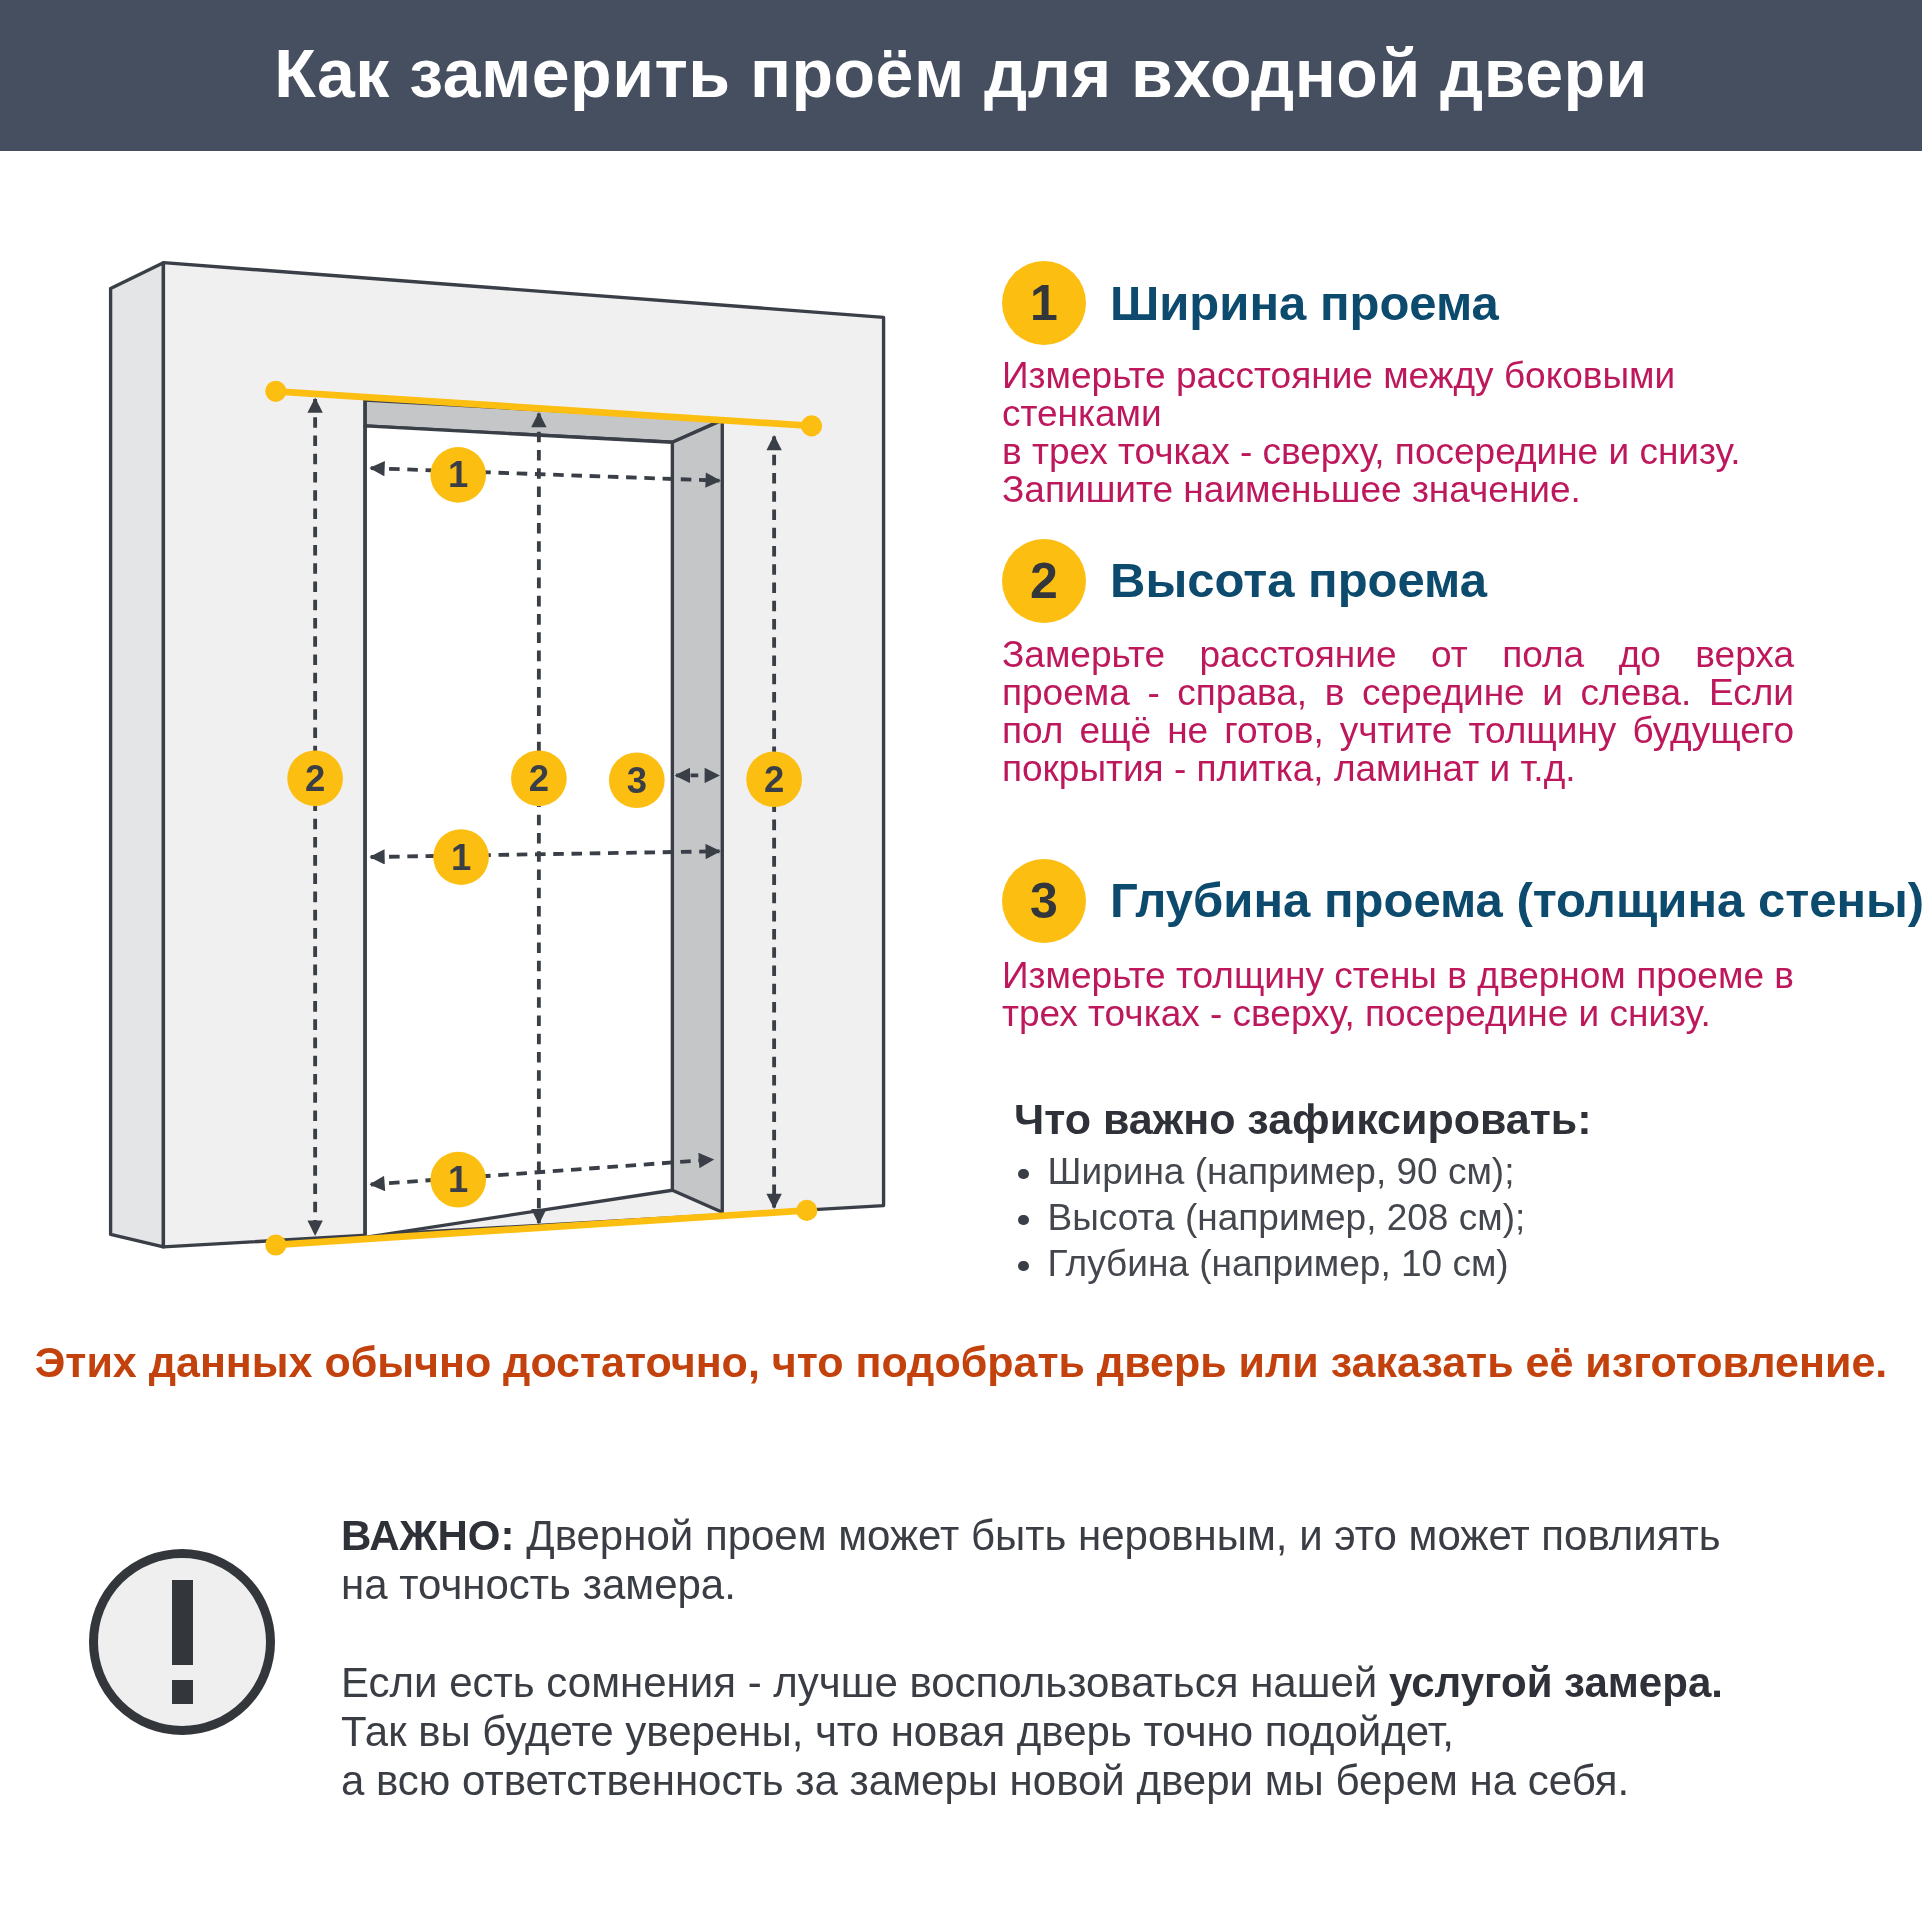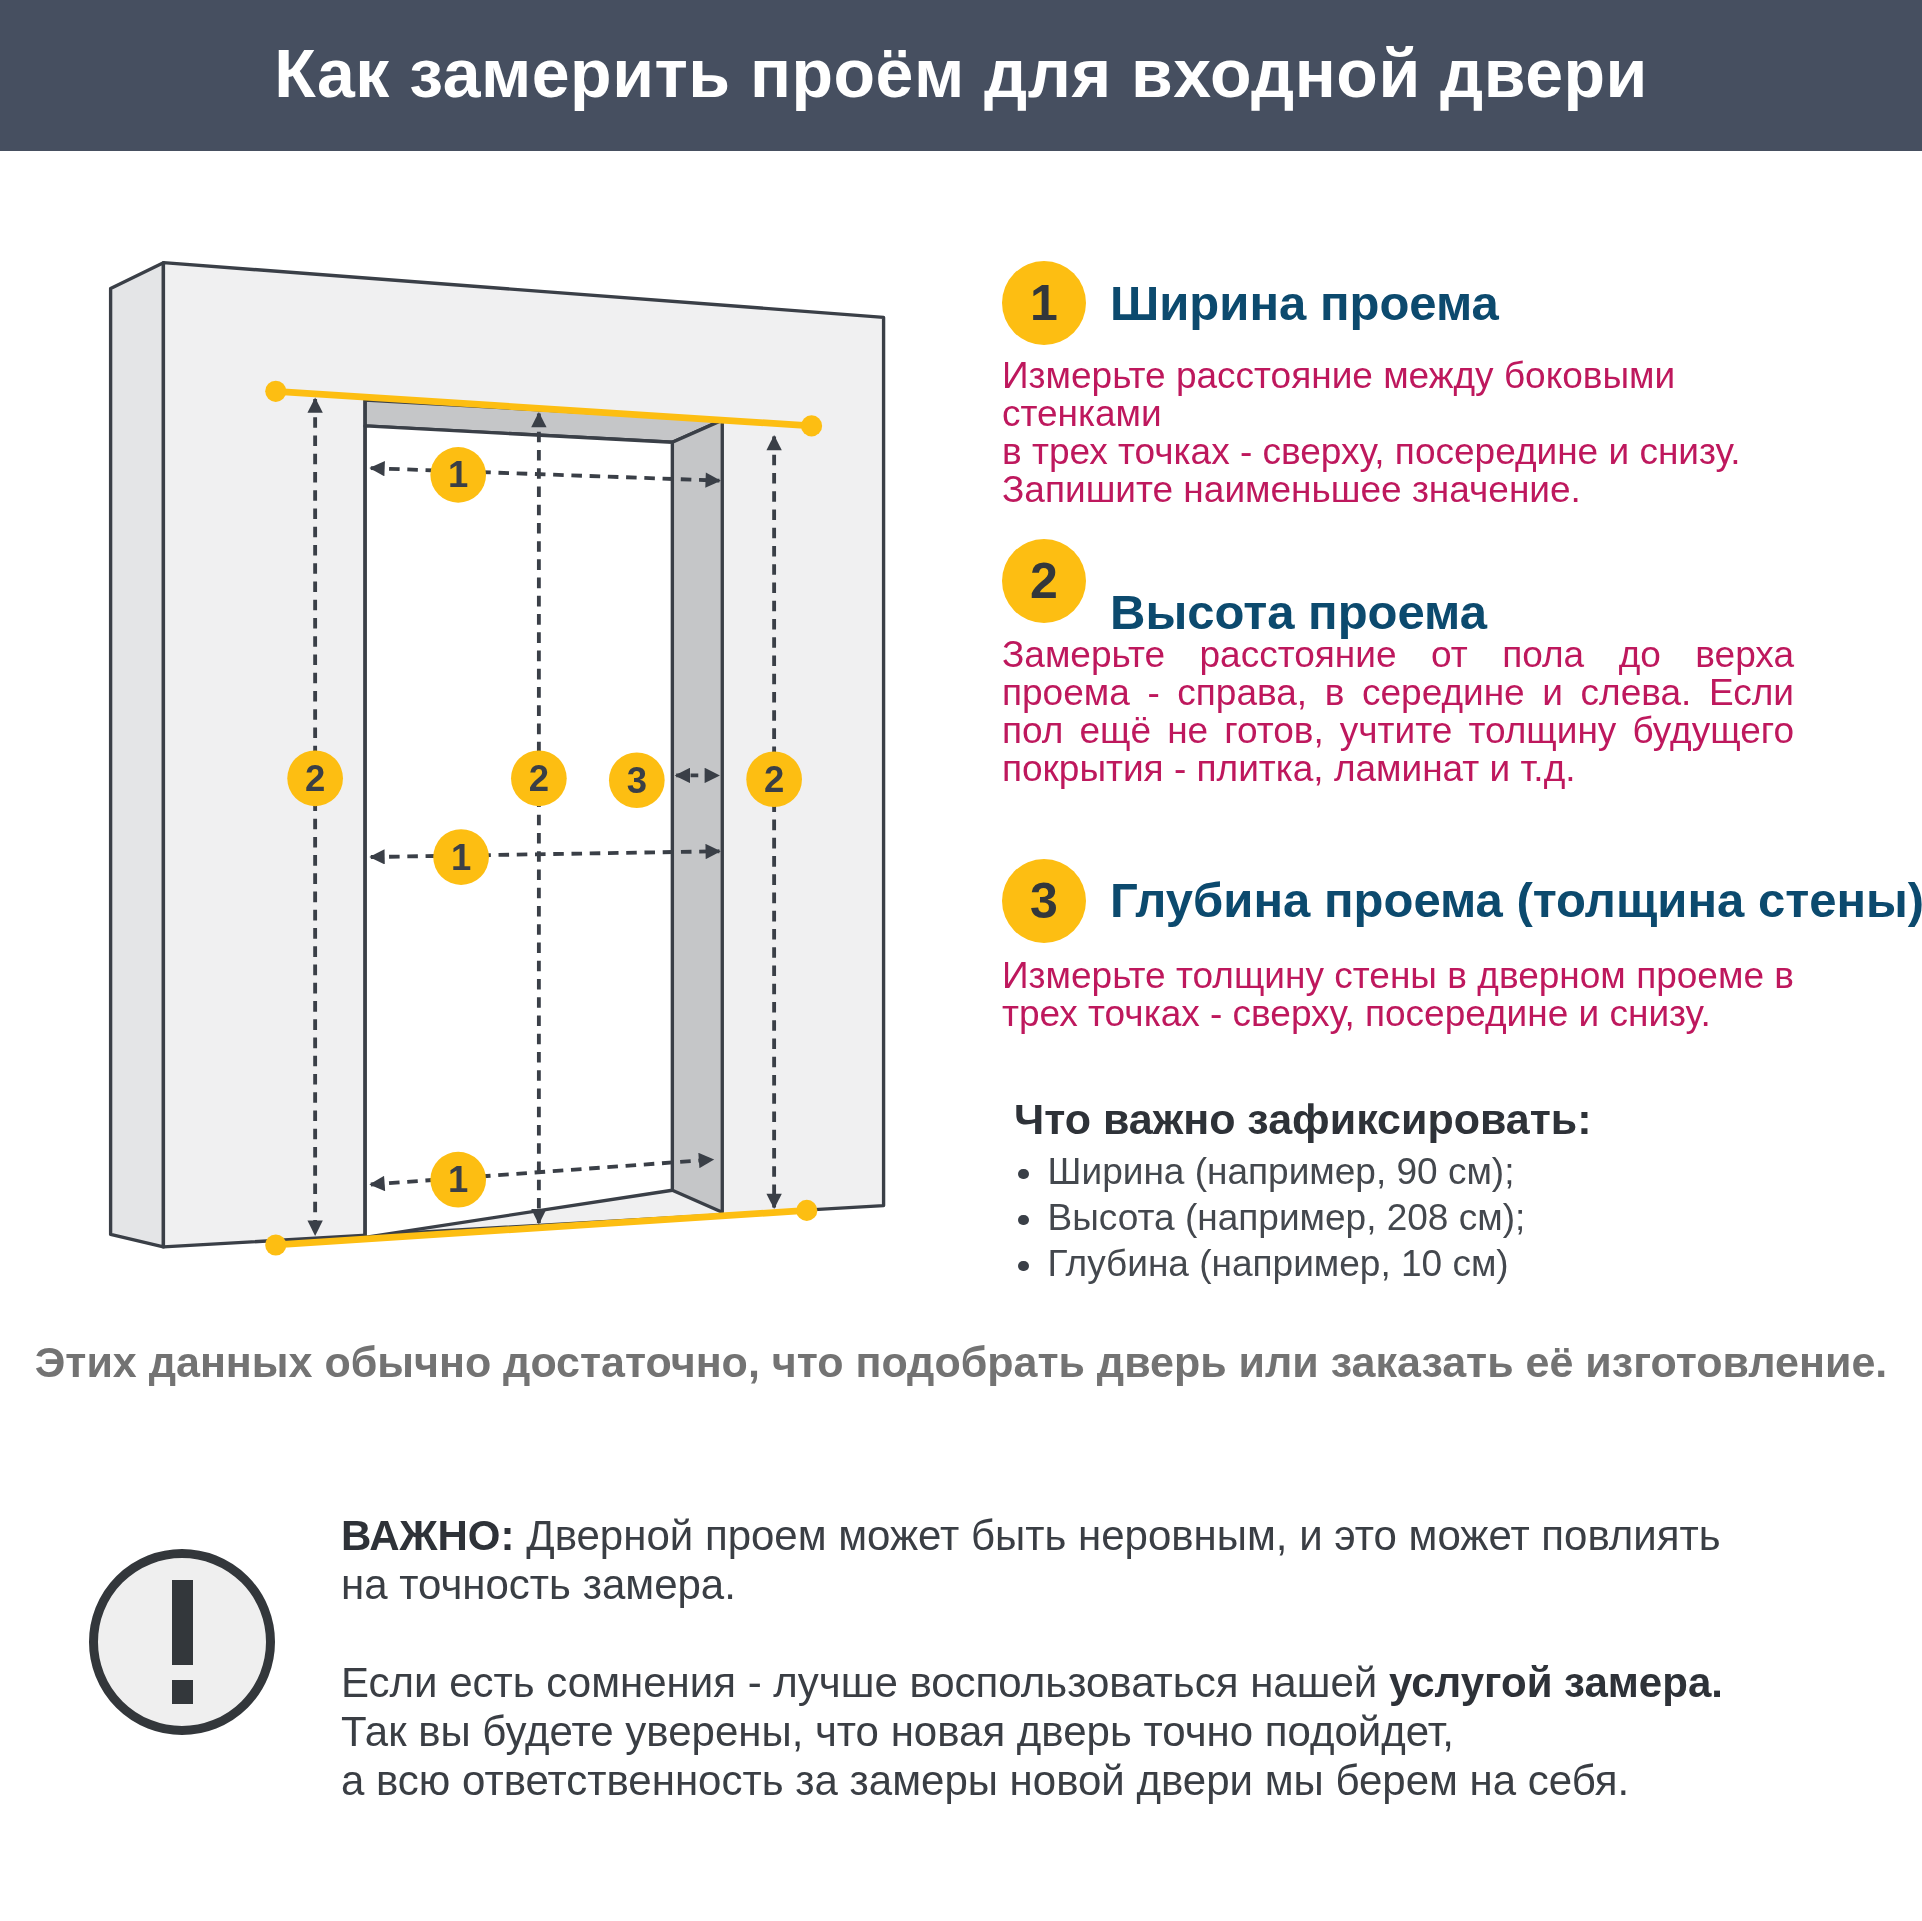--- a/index.html
+++ b/index.html
@@ -52,21 +52,21 @@
     height:46px; font-size:37px; color:#44484E; white-space:nowrap;
   }
   .check-dot {
     width:10.6px; height:10.6px; border-radius:50%; background:#3A3F47;
     margin-right:19px; flex:0 0 auto; align-self:center;
   }
 
   
   .summary-line {
     position:absolute; left:0; top:1338px; width:1922px;
-    text-align:center; font-size:43px; font-weight:bold; color:#737373;
+    text-align:center; font-size:43px; font-weight:bold; color:#c2410c;
   }
 
   
   .note-circle {
     position:absolute; left:89px; top:1549px; width:186px; height:186px;
     border:9.6px solid #33373B; border-radius:50%; background:#EFEFEF;
     display:flex; flex-direction:column; align-items:center; justify-content:center;
     gap:14.4px;
   }
   .excl-bar { width:21px; height:85px; background:#33373B; }
@@ -165,21 +165,21 @@
 
 <div class="num-badge" style="left:1002px; top:261px;">1</div>
 <div class="sec-title" style="top:275px;">Ширина проема</div>
 <div class="sec-body" style="top:357px;">
   <span class="sec-line">Измерьте расстояние между боковыми стенками</span>
   <span class="sec-line">в трех точках - сверху, посередине и снизу.</span>
   <span class="sec-line">Запишите наименьшее значение.</span>
 </div>
 
 <div class="num-badge" style="left:1002px; top:539px;">2</div>
-<div class="sec-title" style="top:584px;">Высота проема</div>
+<div class="sec-title" style="top:552px;">Высота проема</div>
 <div class="sec-body justify" style="top:636px;">Замерьте расстояние от пола до верха проема - справа, в середине и слева. Если пол ещё не готов, учтите толщину будущего покрытия - плитка, ламинат и т.д.</div>
 
 <div class="num-badge" style="left:1002px; top:859px;">3</div>
 <div class="sec-title" style="top:872px;">Глубина проема (толщина стены)</div>
 <div class="sec-body justify" style="top:957px;">Измерьте толщину стены в дверном проеме в трех точках - сверху, посередине и снизу.</div>
 
 <div class="check-title">Что важно зафиксировать:</div>
 <div class="check-list">
   <div class="check-item">
     <span class="check-dot"></span>

